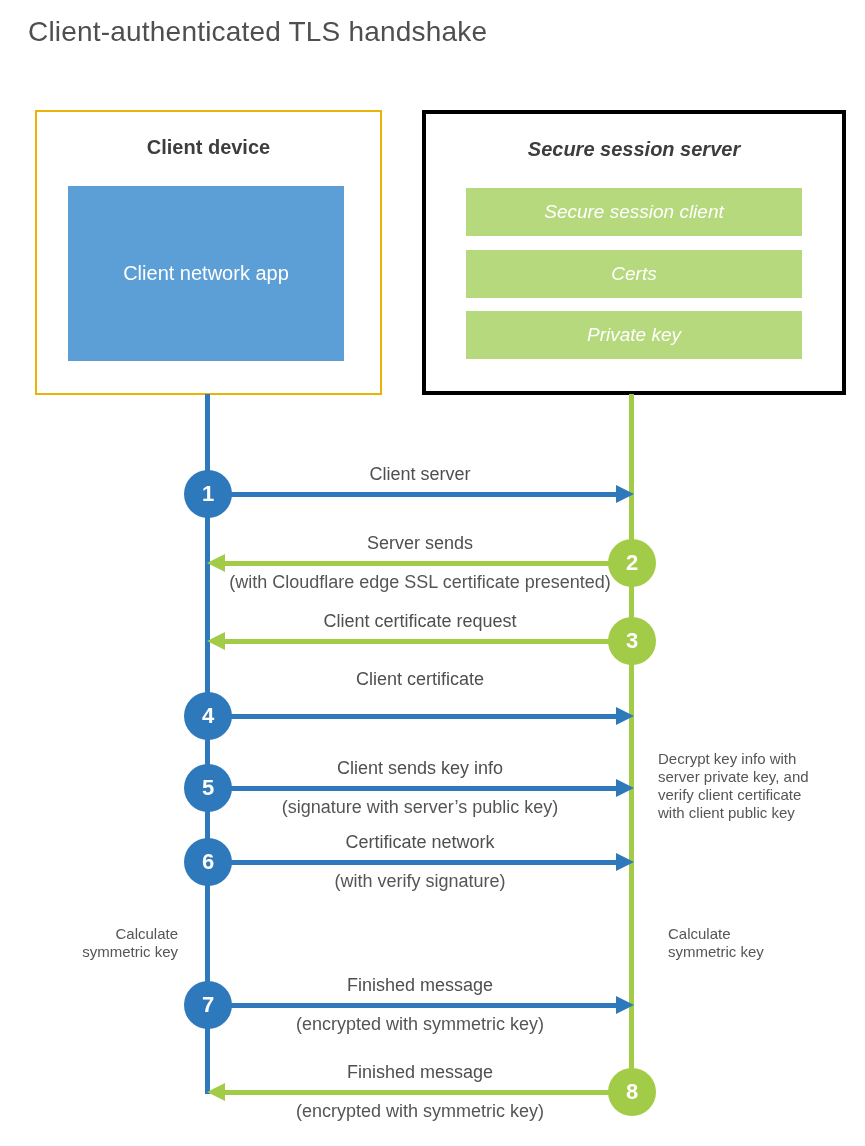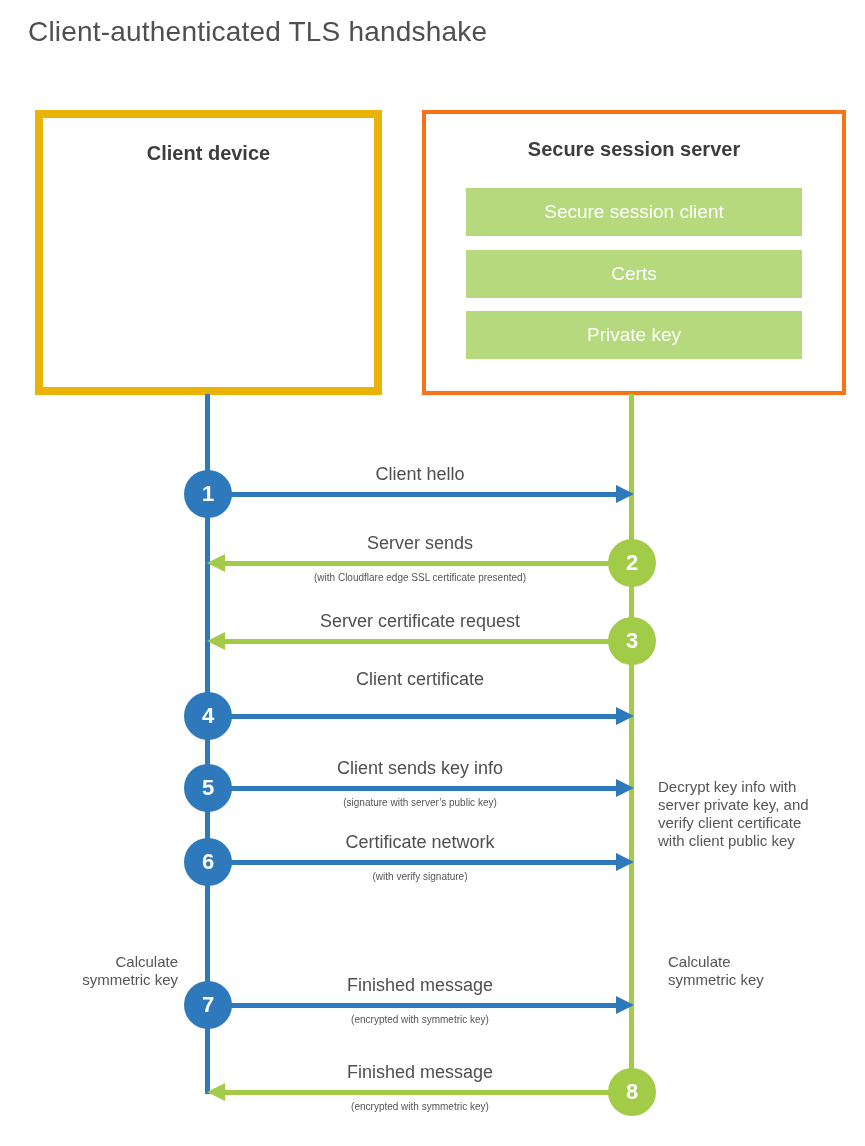--- a/index.html
+++ b/index.html
@@ -1,97 +1,100 @@
 <!DOCTYPE html>
 <html><head>
 <meta charset="utf-8">
 <style>
   html,body{margin:0;padding:0;background:#fff;}
   .page{position:relative;width:865px;height:1146px;background:#ffffff;
         font-family:"Liberation Sans",sans-serif;overflow:hidden;}
   .title{position:absolute;left:28px;top:16px;font-size:28px;font-weight:300;
          color:#4f4f4f;letter-spacing:.2px;margin:0;}
   .outer-box{position:absolute;top:110px;height:285px;background:#fff;box-sizing:border-box;}
-  .client-outer{left:35px;width:347px;border:8px solid #eab308;}
-  .server-outer{left:422px;width:424px;border:4px solid #f97316;}
+  .client-outer{left:35px;width:347px;border:2px solid #eab308;}
+  .server-outer{left:422px;width:424px;border:4px solid #000000;font-style:italic;}
   .box-heading{position:absolute;left:0;right:0;top:24px;text-align:center;
                font-size:20px;font-weight:bold;color:#3d3d3d;}
   .client-app{position:absolute;left:31px;top:74px;width:276px;height:175px;background:#5b9fd6;
               color:#fff;font-size:20px;display:flex;align-items:center;justify-content:center;
               text-align:center;line-height:1.35;}
   .client-app span{display:block;width:170px;}
   .server-bar{position:absolute;left:40px;width:336px;height:48px;background:#b5d97c;
               color:#fff;font-size:19px;text-align:center;line-height:48px;}
   .bar1{top:74px;} .bar2{top:136px;} .bar3{top:197px;}
   .lifeline{position:absolute;width:5px;top:394px;height:700px;}
   .lifeline.blue{left:205px;background:#2e78bc;}
   .lifeline.green{left:629px;background:#a2cc47;}
   .msg{position:absolute;left:0;top:0;width:100%;height:0;}
   .msg-label{position:absolute;left:208px;width:424px;text-align:center;
              font-size:18px;line-height:24px;color:#4f4f4f;}
   .msg-sub{position:absolute;left:208px;width:424px;text-align:center;
-           font-size:10px;color:#555;}
+           font-size:18px;color:#555;}
   .arrow-line{position:absolute;height:5px;}
   .arrow-line.blue{left:230px;width:386px;background:#2e78bc;}
   .arrow-line.green{left:225px;width:385px;background:#a2cc47;}
   .arrow-head{position:absolute;width:0;height:0;
               border-top:9px solid transparent;border-bottom:9px solid transparent;}
   .arrow-head.right{left:616px;border-left:18px solid #2e78bc;}
   .arrow-head.left{left:207px;border-right:18px solid #a2cc47;}
   .circle{position:absolute;width:48px;height:48px;border-radius:50%;color:#fff;
           font-size:22px;font-weight:bold;text-align:center;line-height:48px;}
   .circle.blue{left:184px;background:#2e78bc;}
   .circle.green{left:608px;background:#a2cc47;}
-  .note{position:absolute;font-size:15px;color:#555;line-height:18px;margin-top:28px;}
+  .note{position:absolute;font-size:15px;color:#555;line-height:18px;}
   .note-decrypt{left:658px;top:750px;width:172px;}
   .note-calc-left{left:68px;top:925px;width:110px;text-align:right;}
   .note-calc-right{left:668px;top:925px;width:110px;text-align:left;}
 </style>
 </head>
 <body>
 
 <div class="page">
 
   <h1 class="title">Client-authenticated TLS handshake</h1>
 
   <div class="outer-box client-outer">
     <div class="box-heading">Client device</div>
+    <div class="client-app">
+      <span>Client network app</span>
+    </div>
   </div>
 
   <div class="outer-box server-outer">
     <div class="box-heading">Secure session server</div>
     <div class="server-bar bar1">Secure session client</div>
     <div class="server-bar bar3">Private key</div>
     <div class="server-bar bar2">Certs</div>
   </div>
 
   <div class="lifeline blue"></div>
   <div class="lifeline green"></div>
 
   <div class="msg">
-    <div class="msg-label" style="top:462px">Client hello</div>
+    <div class="msg-label" style="top:462px">Client server</div>
     <div class="arrow-line blue" style="top:492px"></div>
     <div class="arrow-head right" style="top:485px"></div>
     <div class="circle blue" style="top:470px">
       <span>1</span>
     </div>
   </div>
 
   <div class="msg">
     <div class="msg-label" style="top:531px">Server sends</div>
     <div class="arrow-line green" style="top:561px"></div>
     <div class="arrow-head left" style="top:554px"></div>
     <div class="msg-sub" style="top:572px">(with Cloudflare edge SSL certificate presented)</div>
     <div class="circle green" style="top:539px">
       <span>2</span>
     </div>
   </div>
 
   <div class="msg">
-    <div class="msg-label" style="top:609px">Server certificate request</div>
+    <div class="msg-label" style="top:609px">Client certificate request</div>
     <div class="arrow-line green" style="top:639px"></div>
     <div class="arrow-head left" style="top:632px"></div>
     <div class="circle green" style="top:617px">
       <span>3</span>
     </div>
   </div>
 
   <div class="msg">
     <div class="msg-label" style="top:667px">Client certificate</div>
     <div class="arrow-line blue" style="top:714px"></div>

